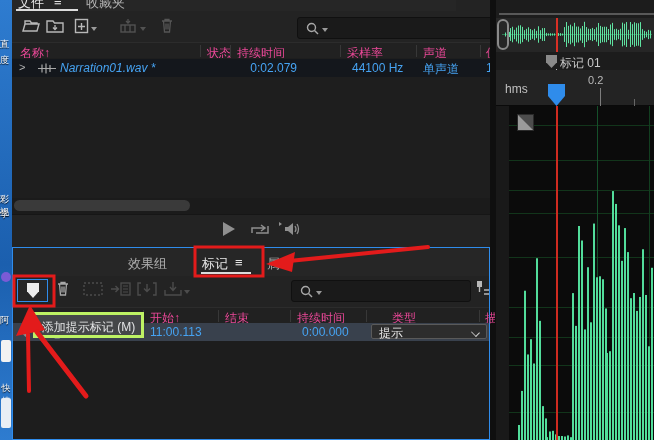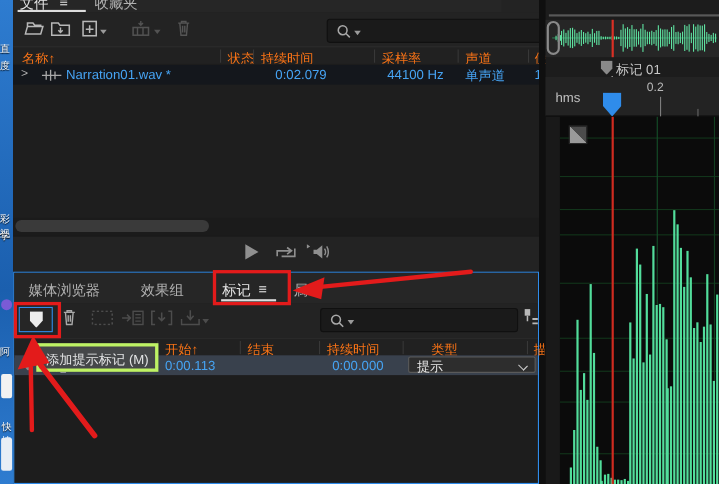--- a/index.html
+++ b/index.html
@@ -10,21 +10,21 @@
   .icon-svg{display:block;}
   
   .files-panel{left:12px;top:0;width:478px;height:247px;background:#232323;}
   .bottom-panel{left:12px;top:247px;width:478px;height:193px;background:#1d1d1d;border:1px solid #2f8ceb;box-sizing:border-box;}
   .editor-panel{left:496px;top:0;width:158px;height:440px;background:#1c1c1c;}
   .gutter{left:490px;top:0;width:6px;height:440px;background:#0f0f0f;}
   .desktop-strip{left:0;top:0;width:12px;height:440px;background:linear-gradient(180deg,#2e7cd0,#1b5fae 60%,#2e7cd0);}
   .desktop-frag{position:absolute;left:0;width:12px;color:#fff;font-size:9px;text-shadow:0 1px 1px #000;overflow:hidden;}
   
   .hdr-row{background:#212121;border-top:1px solid #2c2c2c;border-bottom:1px solid #121212;}
-  .hdr-label{position:absolute;top:2px;color:#f97316;font-size:12px;white-space:nowrap;}
+  .hdr-label{position:absolute;top:2px;color:#ec4899;font-size:12px;white-space:nowrap;}
   .col-sep{position:absolute;top:2px;width:1px;height:12px;background:#383838;}
   .blue-val{color:#46a3f2;}
   .tabbar{background:#262626;}
   .tab-label{position:absolute;color:#b0b0b0;font-size:13px;white-space:nowrap;}
   .tab-active{color:#e6e6e6;}
   .tab-underline{position:absolute;height:2px;background:#dcdcdc;}
   .searchbox{position:absolute;height:22px;background:#1a1a1a;border:1px solid #101010;border-radius:3px;box-sizing:border-box;}
   .caret-down{display:inline-block;width:0;height:0;border-left:3px solid transparent;border-right:3px solid transparent;border-top:4px solid #9a9a9a;}
   .flag{display:inline-block;background:#8a8a8a;-webkit-clip-path:polygon(0 0,100% 0,100% 55%,50% 100%,0 55%);clip-path:polygon(0 0,100% 0,100% 55%,50% 100%,0 55%);}
   .tooltip{left:33px;top:312px;width:111px;height:26px;background:#454749;border:3px solid #bef264;box-sizing:border-box;
@@ -100,21 +100,21 @@
       <span class="col-sep" style="left:404px;"></span>
       <span class="col-sep" style="left:468px;"></span>
     </div>
 
     <div class="abs" style="left:0;top:58px;width:478px;height:140px;background:#1e1e1e;">
       <div class="abs" style="left:0;top:1px;width:478px;height:18px;background:#14171c;">
         <span class="abs" style="left:7px;top:2px;color:#b5b5b5;font-size:11px;">&gt;</span>
         <svg class="abs icon-svg" style="left:26px;top:4px;" width="18" height="11">
           <path d="M0 5.5 H18 M4 1.5 V9.5 M8 0.5 V10.5 M12 2 V9" stroke="#a9a9a9" stroke-width="1.2"></path>
         </svg>
-        <span class="abs blue-val" style="left:48px;top:2px;">Narration01.wav *</span>
+        <span class="abs blue-val" style="left:48px;top:2px;font-style:italic;">Narration01.wav *</span>
         <span class="abs blue-val" style="left:225px;top:2px;width:60px;text-align:right;">0:02.079</span>
         <span class="abs blue-val" style="left:340px;top:2px;">44100 Hz</span>
         <span class="abs blue-val" style="left:411px;top:2px;">单声道</span>
         <span class="abs blue-val cliptop" style="left:474px;top:2px;width:5px;">16</span>
       </div>
     </div>
 
     <div class="abs" style="left:0;top:198px;width:478px;height:16px;background:#1b1b1b;">
       <div class="abs" style="left:2px;top:2px;width:176px;height:11px;border-radius:6px;background:#3a3a3a;"></div>
     </div>
@@ -130,21 +130,20 @@
         <path d="M17 6 Q19 9 17 12 M19 4 Q22 9 19 14" fill="none" stroke="#8f8f8f" stroke-width="1.3"></path>
       </svg>
     </div>
   </div>
 
   <div class="abs gutter"></div>
 
   <div class="abs bottom-panel">
 
     <div class="abs tabbar" style="left:0;top:0;width:476px;height:28px;">
-      <span class="tab-label" style="left:13px;top:7px;">媒体浏览器</span>
       <span class="tab-label" style="left:115px;top:7px;">效果组</span>
       <span class="tab-label tab-active" style="left:189px;top:7px;">标记</span>
       <span class="tab-label tab-active" style="left:222px;top:7px;">≡</span>
       <span class="tab-label cliptop" style="left:254px;top:7px;width:14px;height:15px;">属性</span>
       <div class="tab-underline" style="left:188px;top:24px;width:50px;"></div>
     </div>
 
     <div class="abs" style="left:0;top:28px;width:476px;height:31px;background:#232323;">
       <div class="abs" style="left:4px;top:3px;width:31px;height:23px;border:1px solid #2f8ceb;background:#262626;box-sizing:border-box;">
         <span class="flag" style="width:12px;height:15px;background:#ececec;position:absolute;left:9px;top:3px;"></span>
@@ -192,21 +191,21 @@
       <span class="col-sep" style="left:130px;"></span>
       <span class="col-sep" style="left:205px;"></span>
       <span class="col-sep" style="left:277px;"></span>
       <span class="col-sep" style="left:353px;"></span>
       <span class="col-sep" style="left:466px;"></span>
     </div>
 
     <div class="abs" style="left:0;top:75px;width:476px;height:18px;background:#39414d;">
       <span class="flag" style="width:9px;height:11px;position:absolute;left:8px;top:3px;"></span>
       <span class="abs" style="left:24px;top:2px;color:#dcdcdc;">标记 01</span>
-      <span class="abs blue-val" style="left:137px;top:2px;">0:00.113</span>
+      <span class="abs blue-val" style="left:137px;top:2px;">11:00.113</span>
       <span class="abs blue-val" style="left:212px;top:2px;"></span>
       <span class="abs blue-val" style="left:289px;top:2px;">0:00.000</span>
       <div class="abs" style="left:358px;top:1px;width:116px;height:15px;background:#2d2d2d;border:1px solid #5a5a5a;border-radius:2px;box-sizing:border-box;">
         <span style="position:absolute;left:7px;top:0;color:#e8e8e8;">提示</span>
         <span style="position:absolute;right:7px;top:4px;width:6px;height:6px;border-right:1.5px solid #cfcfcf;border-bottom:1.5px solid #cfcfcf;transform:rotate(45deg) scale(1,.8);"></span>
       </div>
     </div>
   </div>
 
   <div class="abs editor-panel">

